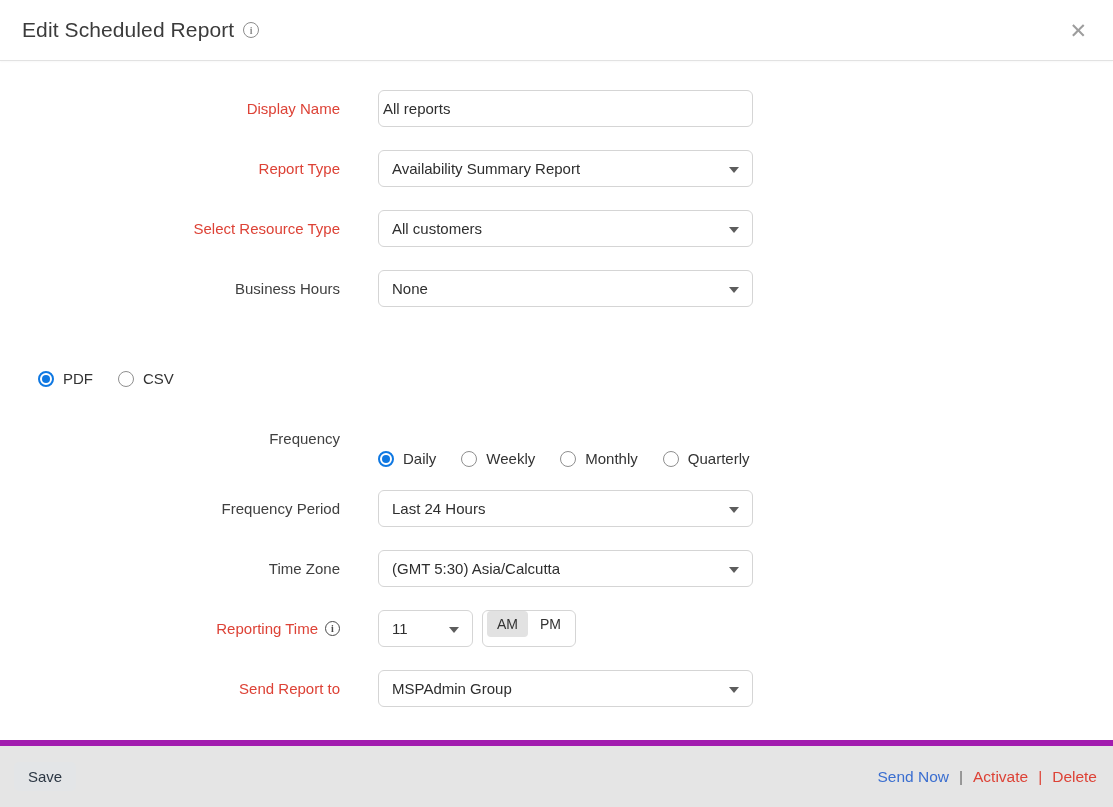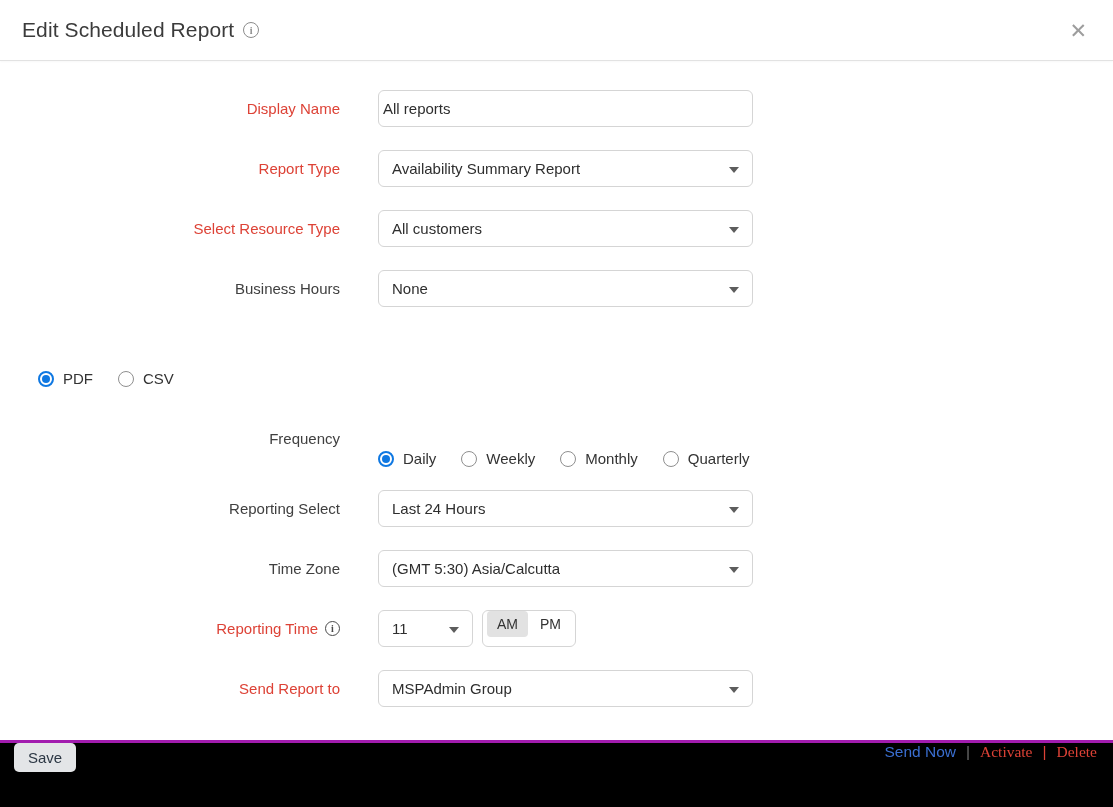--- a/index.html
+++ b/index.html
@@ -165,45 +165,45 @@
     cursor: pointer;
   }
   .toggle-seg.selected { background: #e2e2e2; }
 
   
   .dlg-footer {
     position: absolute;
     left: 0; right: 0;
     top: 740px;
     height: 67px;
-    border-top: 3px solid #a21caf;
-    display: flex;
-    align-items: flex-start;
+    border-top: 6px solid #a21caf;
+    display: flex;
+    align-items: center;
     padding: 0 16px 0 14px;
-    background: #000000;
+    background: #e5e5e5;
   }
   .save-btn {
     background: #e3e5e7;
     border: none;
     border-radius: 5px;
     padding: 6px 14px;
     font-size: 15px;
     color: #2c3744;
     font-family: "Liberation Sans", sans-serif;
     cursor: pointer;
   }
   .footer-links {
     margin-left: auto;
     display: flex;
     align-items: center;
     gap: 10px;
     font-size: 15.5px;
   }
   .link-blue { color: #3a6ed0; cursor: pointer; }
-  .link-red { color: #dd4236; cursor: pointer; font-family: Liberation Serif, serif; }
+  .link-red { color: #dd4236; cursor: pointer; }
   .sep-gray { color: #6d6d6d; }
   .sep-red { color: #dd4236; }
 </style>
 </head>
 <body>
 
 <div class="dialog">
 
   <div class="dlg-header">
     <span class="dlg-title">Edit Scheduled Report</span>
@@ -283,21 +283,21 @@
             </span>
             <span class="radio-item">
               <span class="radio-circle"></span>
               <span class="radio-text">Quarterly</span>
             </span>
           </div>
       </div>
     </div>
 
     <div class="form-row">
-      <span class="row-label">Reporting Select</span>
+      <span class="row-label">Frequency Period</span>
       <div class="row-control">
         <div class="dropdown">
           <span class="dd-value">Last 24 Hours</span>
           <span class="caret"></span>
         </div>
       </div>
     </div>
 
     <div class="form-row">
       <span class="row-label">Time Zone</span>

